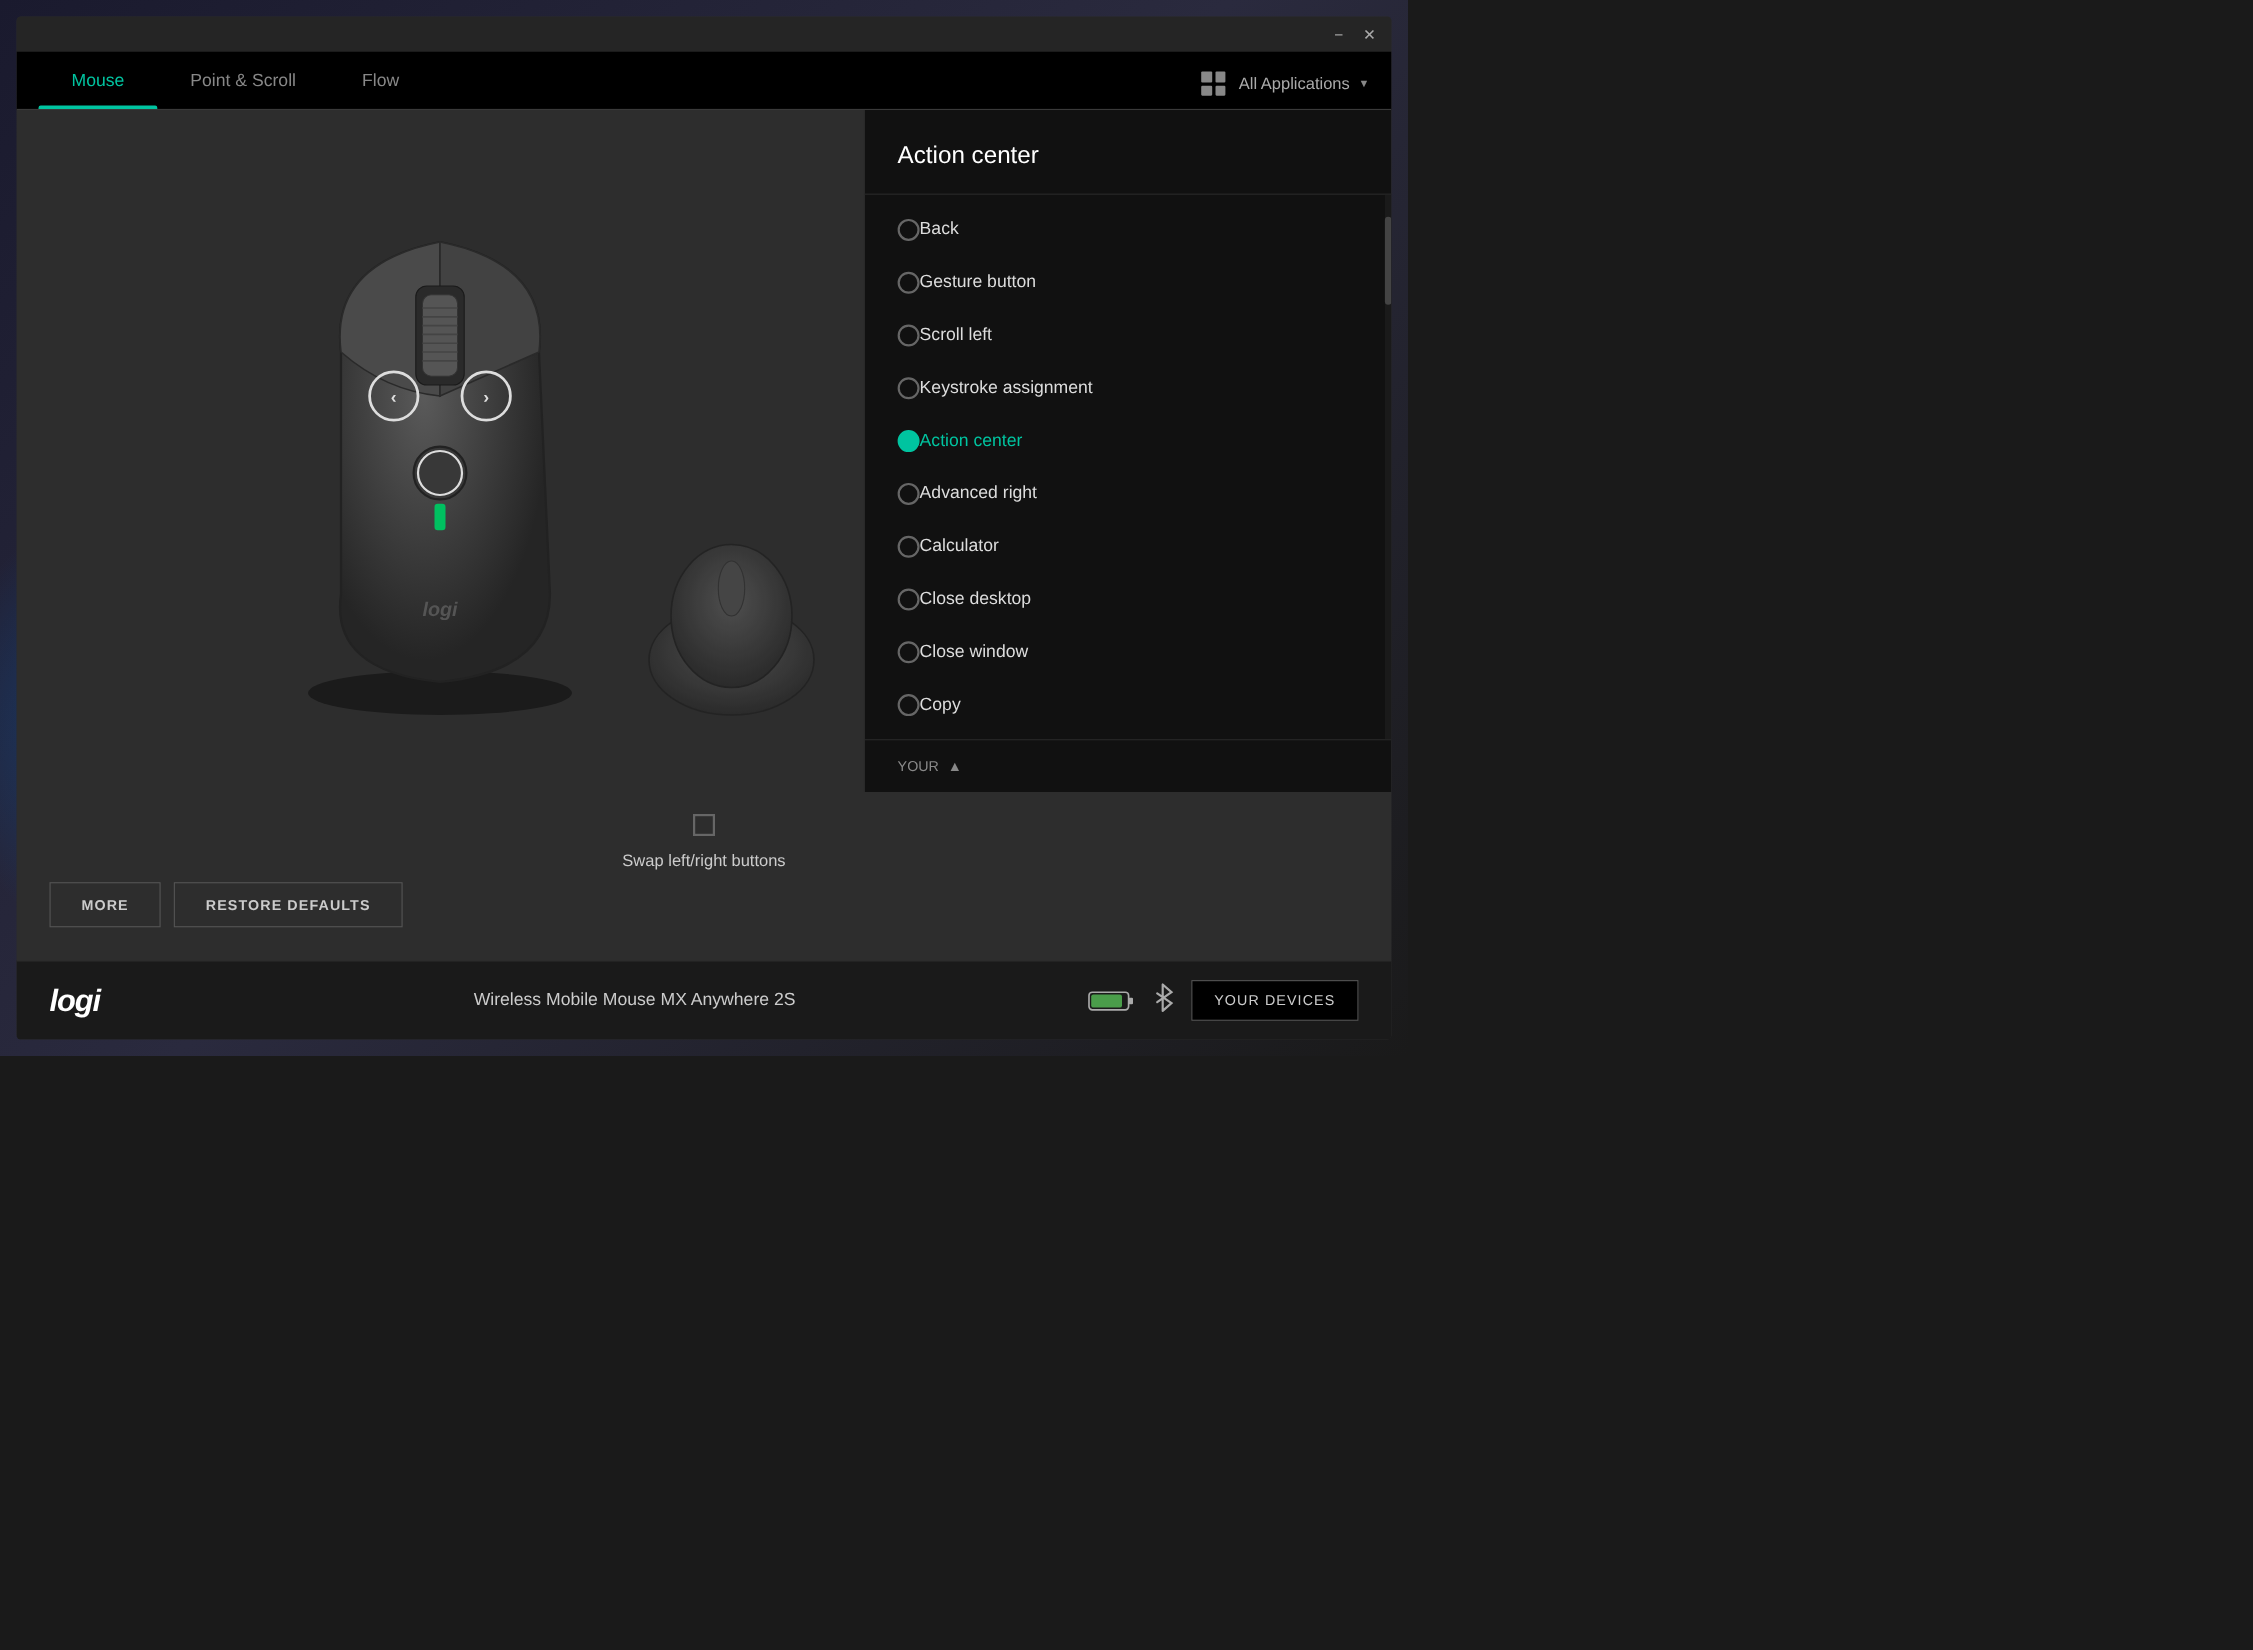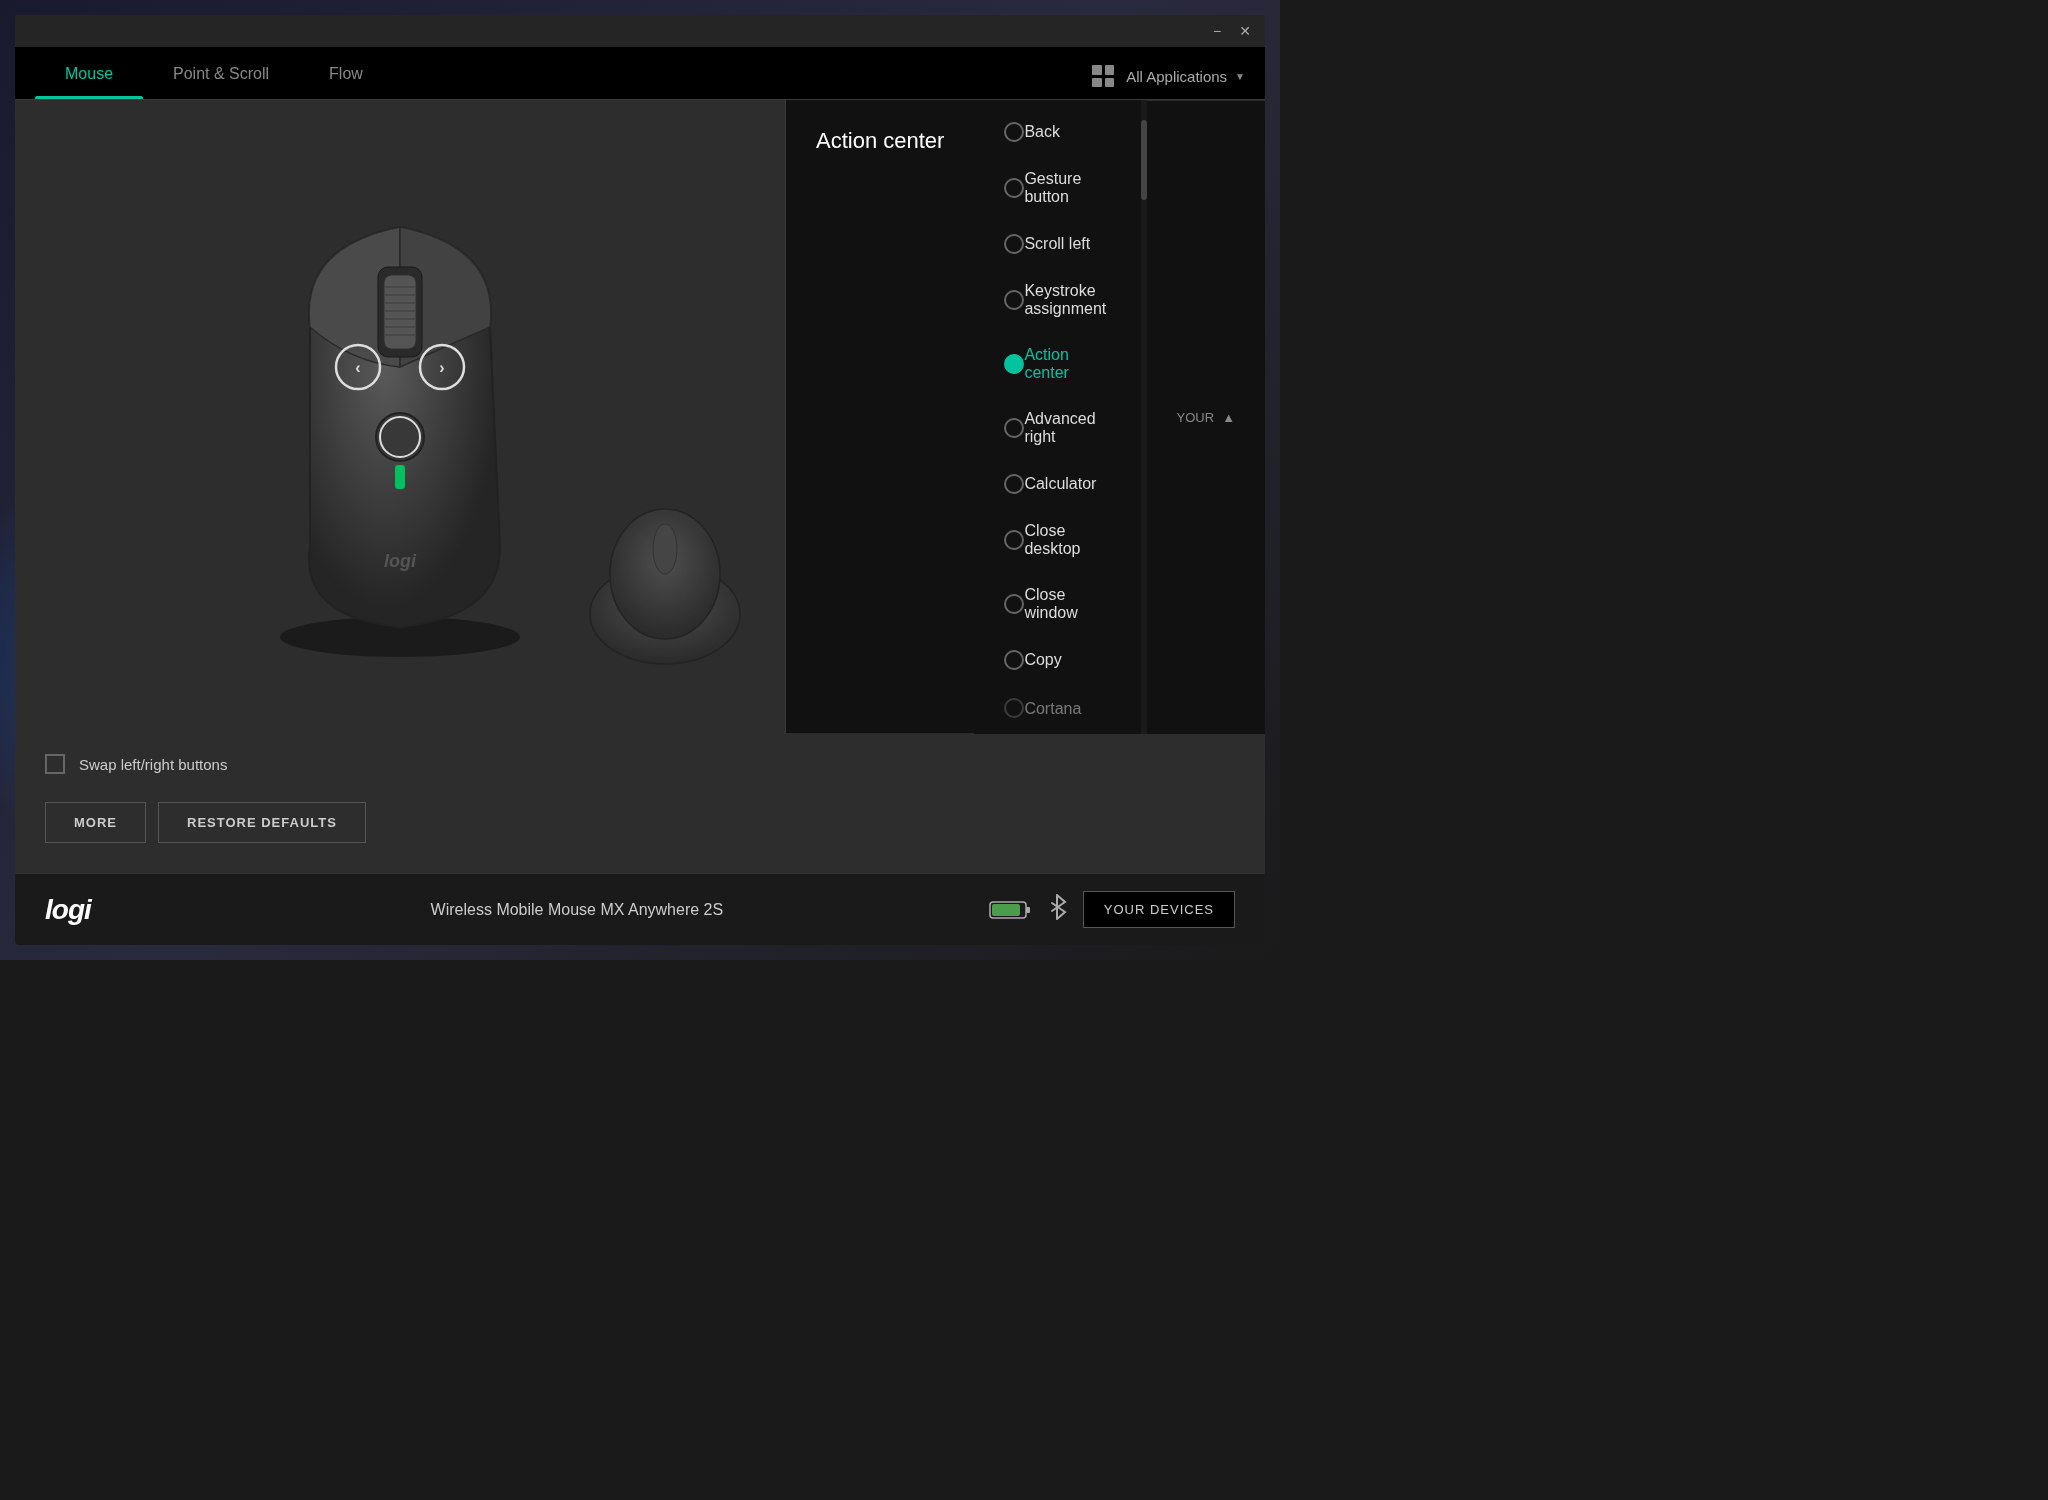--- a/index.html
+++ b/index.html
@@ -165,21 +165,21 @@
       justify-content: center;
       padding: 40px;
       position: relative;
     }
 
     
     .action-center-panel {
       width: 480px;
       background: #111;
       display: flex;
-      flex-direction: row;
+      flex-direction: column;
       border-left: 1px solid #3a3a3a;
     }
 
     .action-center-header {
       padding: 28px 30px 22px;
       border-bottom: 1px solid #2a2a2a;
     }
 
     .action-center-title {
       color: #fff;
@@ -271,21 +271,22 @@
 
     
     .bottom-controls {
       padding: 20px 30px 30px;
     }
 
     .checkbox-row {
       display: flex;
       align-items: center;
       gap: 14px;
-      margin-bottom: 28px;
+      margin-bottom: 11px;
+      flex-direction: column;
     }
 
     .checkbox {
       width: 20px;
       height: 20px;
       border: 2px solid #666;
       background: transparent;
       cursor: pointer;
       flex-shrink: 0;
     }

